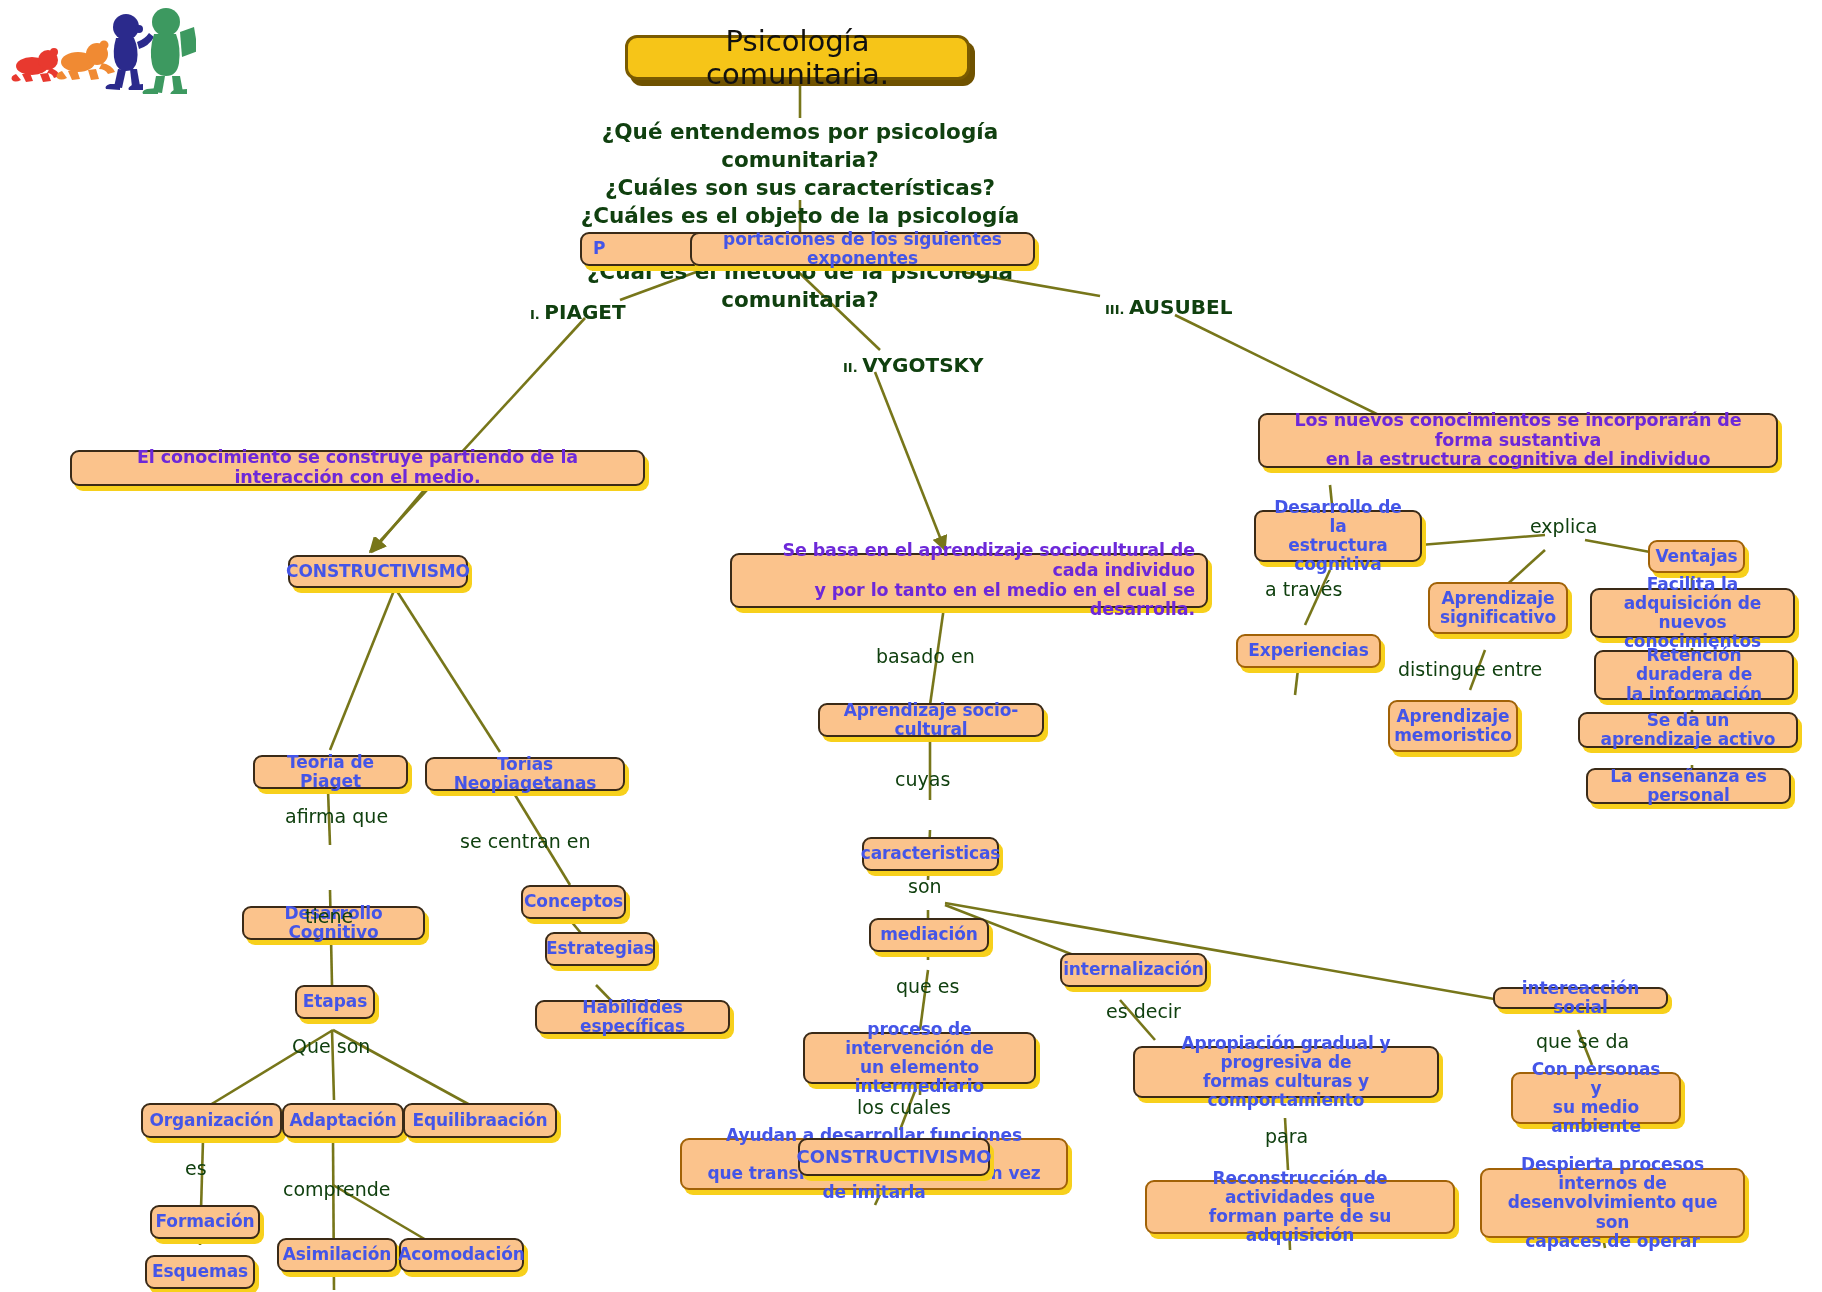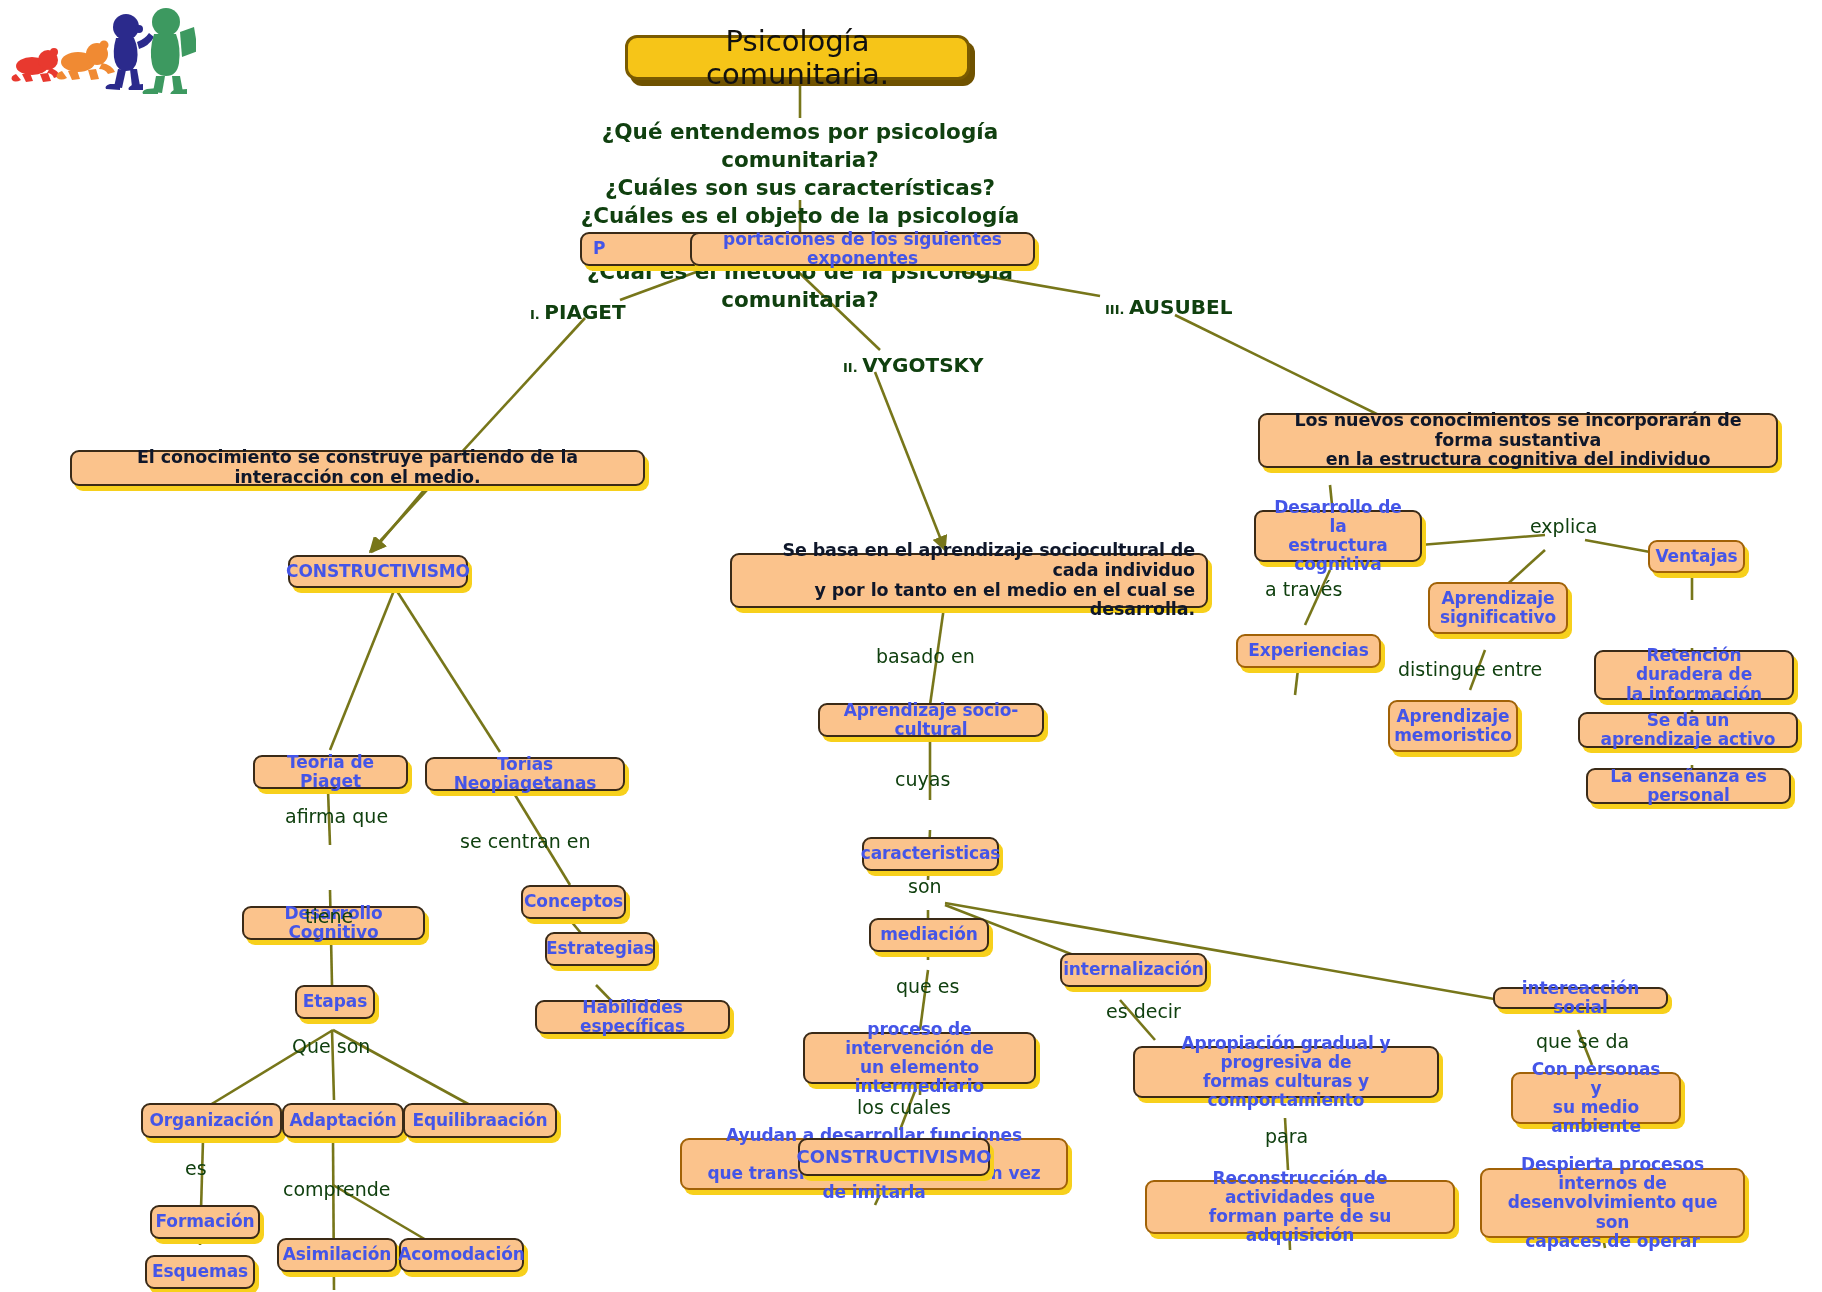--- a/index.html
+++ b/index.html
@@ -21,21 +21,21 @@
     line-height:1.12;
     text-align:center;
     display:flex;
     align-items:center;
     justify-content:center;
     padding:5px 11px;
     white-space:pre-line;
     letter-spacing:-0.1px;
   }
   .node.blue{border:2px solid #a16207;text-align:center;}
-  .node.red{color:#0f172a;font-size:17.5px;}
+  .node.red{color:#6d28d9;font-size:17.5px;}
   .node.title{
     background:#f6c518;border:3px solid #7a5b00;border-radius:12px;
     color:#111111;font-size:29px;font-weight:normal;
     box-shadow:5px 6px 0 0 #6f5200;padding:5px 18px;letter-spacing:0px;
   }
 
   
   .lbl{
     position:absolute;color:#10400f;font-size:19px;font-weight:normal;
     font-family:"DejaVu Sans","Liberation Sans",sans-serif;
@@ -308,18 +308,20 @@
 significativo</div>
 
   <div class="lbl" style="left:1396px;top:616px;" style2=""></div>
 
   <div class="lbl" style="left:1398px;top:658px;">distingue entre</div>
   <div class="node blue" style="left:1388px;top:700px;width:130px;height:52px;">Aprendizaje
 memoristico</div>
 
   <div class="node blue" style="left:1648px;top:540px;width:97px;height:33px;">Ventajas</div>
 
+  <div class="node" style="left:1590px;top:588px;width:205px;height:50px;">Facilita la adquisición de
+nuevos conocimientos</div>
   <div class="node" style="left:1594px;top:650px;width:200px;height:50px;">Retención duradera de
 la información</div>
   <div class="node" style="left:1578px;top:712px;width:220px;height:36px;">Se da un aprendizaje activo</div>
   <div class="node" style="left:1586px;top:768px;width:205px;height:36px;">La enseñanza es personal</div>
 
 </div>
 
 </body></html>

